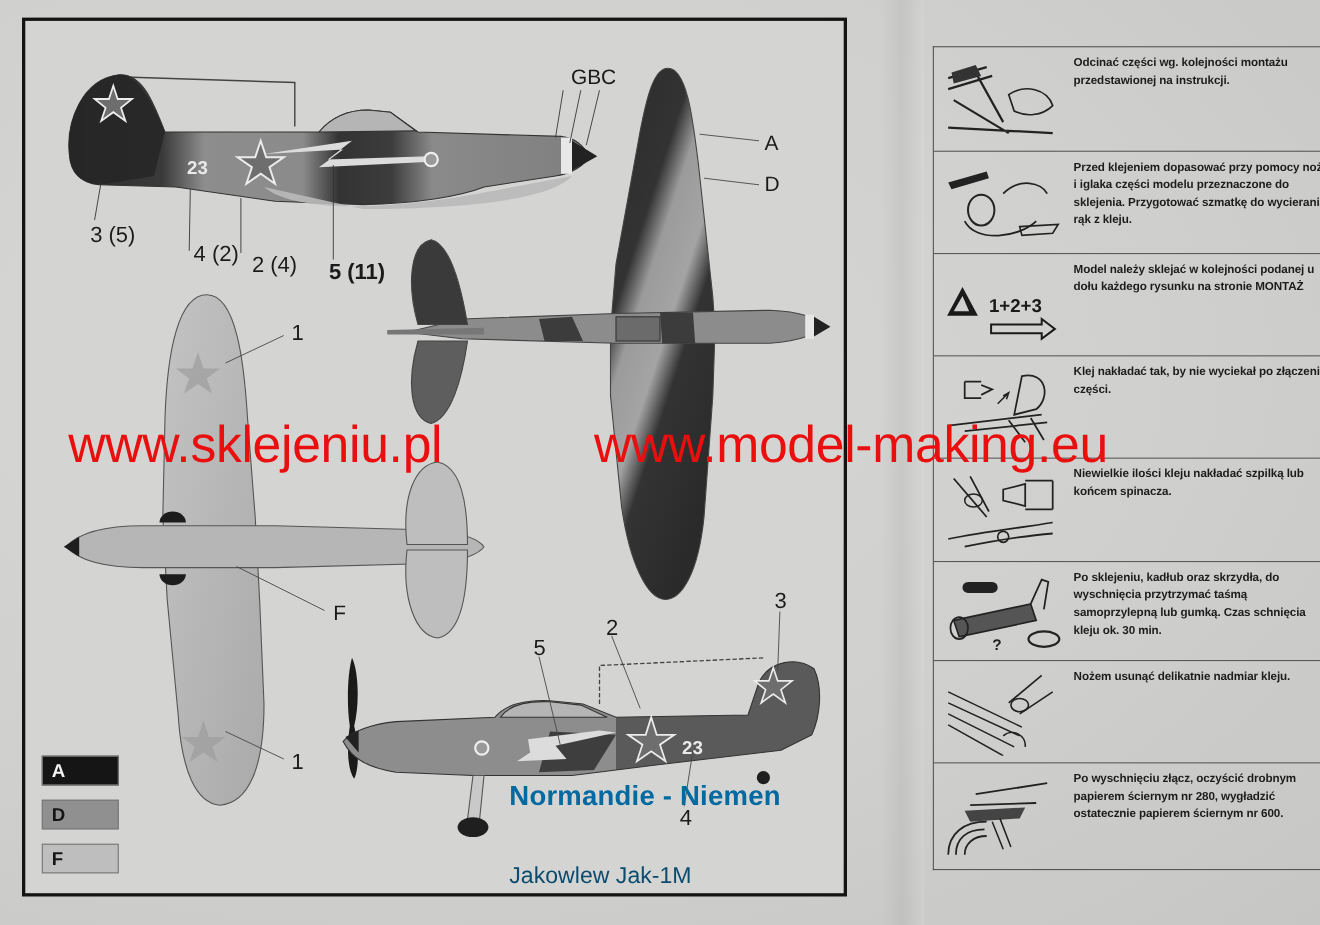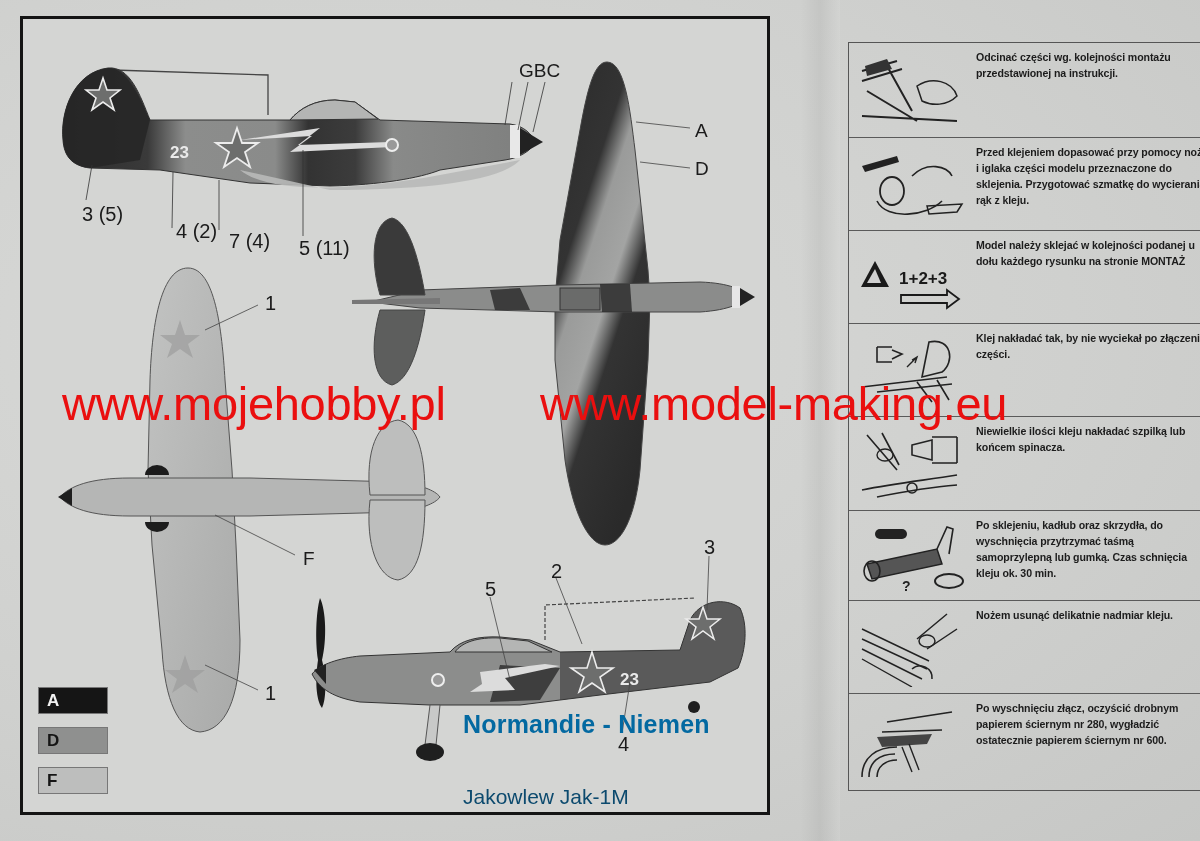--- a/index.html
+++ b/index.html
@@ -173,22 +173,22 @@
     <line x1="490" y1="597" x2="510" y2="680" stroke="#444" stroke-width="0.8"></line>
     <line x1="556" y1="578" x2="582" y2="644" stroke="#444" stroke-width="0.8"></line>
     <line x1="709" y1="556" x2="707" y2="610" stroke="#444" stroke-width="0.8"></line>
     <line x1="630" y1="682" x2="622" y2="733" stroke="#444" stroke-width="0.8"></line>
   </g>
 </svg>
 
 <div class="callout bold" style="left:519px;top:60px;">GBC</div>
 <div class="callout" style="left:82px;top:203px;">3 (5)</div>
 <div class="callout" style="left:176px;top:220px;">4 (2)</div>
-<div class="callout" style="left:229px;top:230px;">7 (4)</div>
-<div class="callout" style="left:299px;top:237px;">5 (11)</div>
+<div class="callout" style="left:229px;top:230px;">2 (4)</div>
+<div class="callout" style="left:299px;top:237px;font-weight:bold;">5 (11)</div>
 <div class="callout" style="left:170px;top:143px;color:#eaeaea;font-weight:bold;font-size:17px;">23</div>
 
 <div class="callout bold" style="left:695px;top:120px;">A</div>
 <div class="callout bold" style="left:695px;top:158px;">D</div>
 
 <div class="callout" style="left:265px;top:292px;">1</div>
 <div class="callout" style="left:265px;top:682px;">1</div>
 <div class="callout bold" style="left:303px;top:548px;">F</div>
 
 <div class="callout" style="left:485px;top:578px;">5</div>
@@ -274,14 +274,14 @@
     <svg class="ico" viewBox="0 0 110 78">
       <path d="M30,20 L95,10 M25,30 L85,28" stroke="#222" stroke-width="1.6" fill="none"></path>
       <path d="M20,35 L75,32 L70,42 L25,45 Z" fill="#444"></path>
       <path d="M5,75 C5,55 20,45 40,45 M12,75 C12,60 22,52 38,52 M20,75 C20,65 28,58 40,58" fill="none" stroke="#222" stroke-width="1.6"></path>
       <path d="M45,45 L55,70 M52,42 L62,68" stroke="#222" stroke-width="1.4"></path>
     </svg>
     <div class="txt">Po wyschnięciu złącz, oczyścić drobnym papierem ściernym nr 280, wygładzić ostatecznie papierem ściernym nr 600.</div>
   </div>
 </div>
 
-<div class="wm wm1">www.mojehobby.pl</div>
+<div class="wm wm1">www.sklejeniu.pl</div>
 <div class="wm wm2">www.model-making.eu</div>
 
 </body></html>

